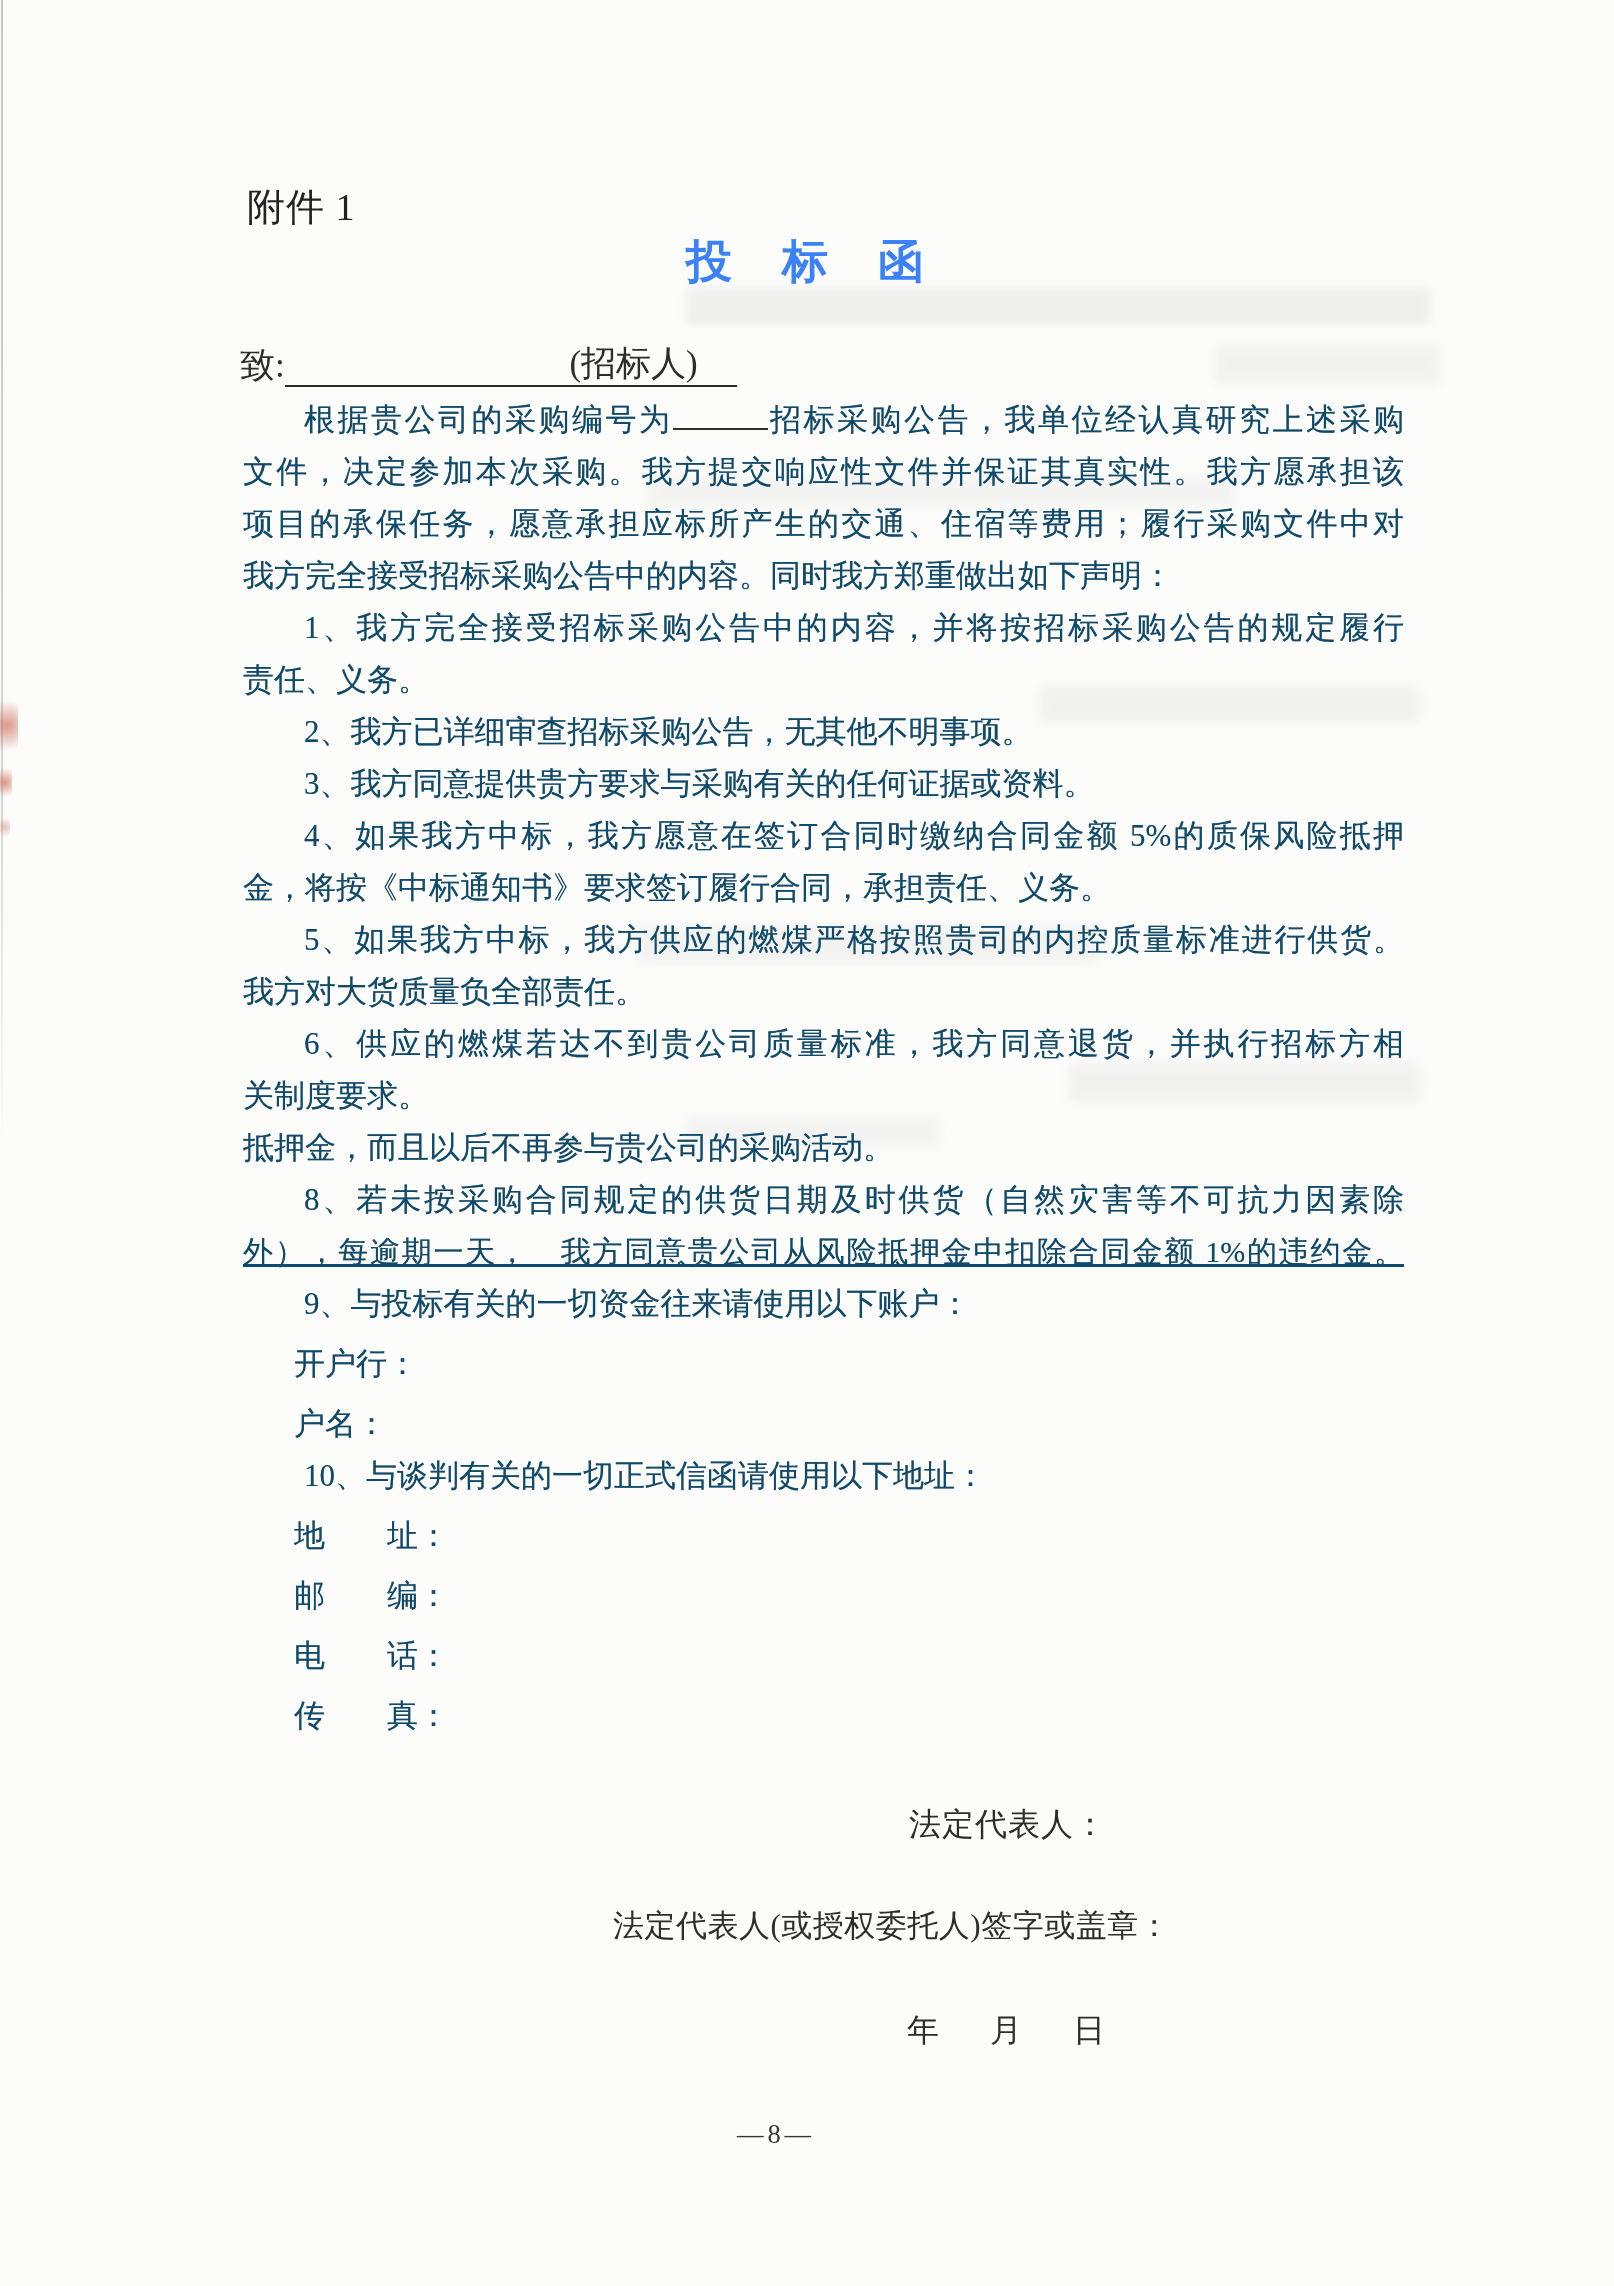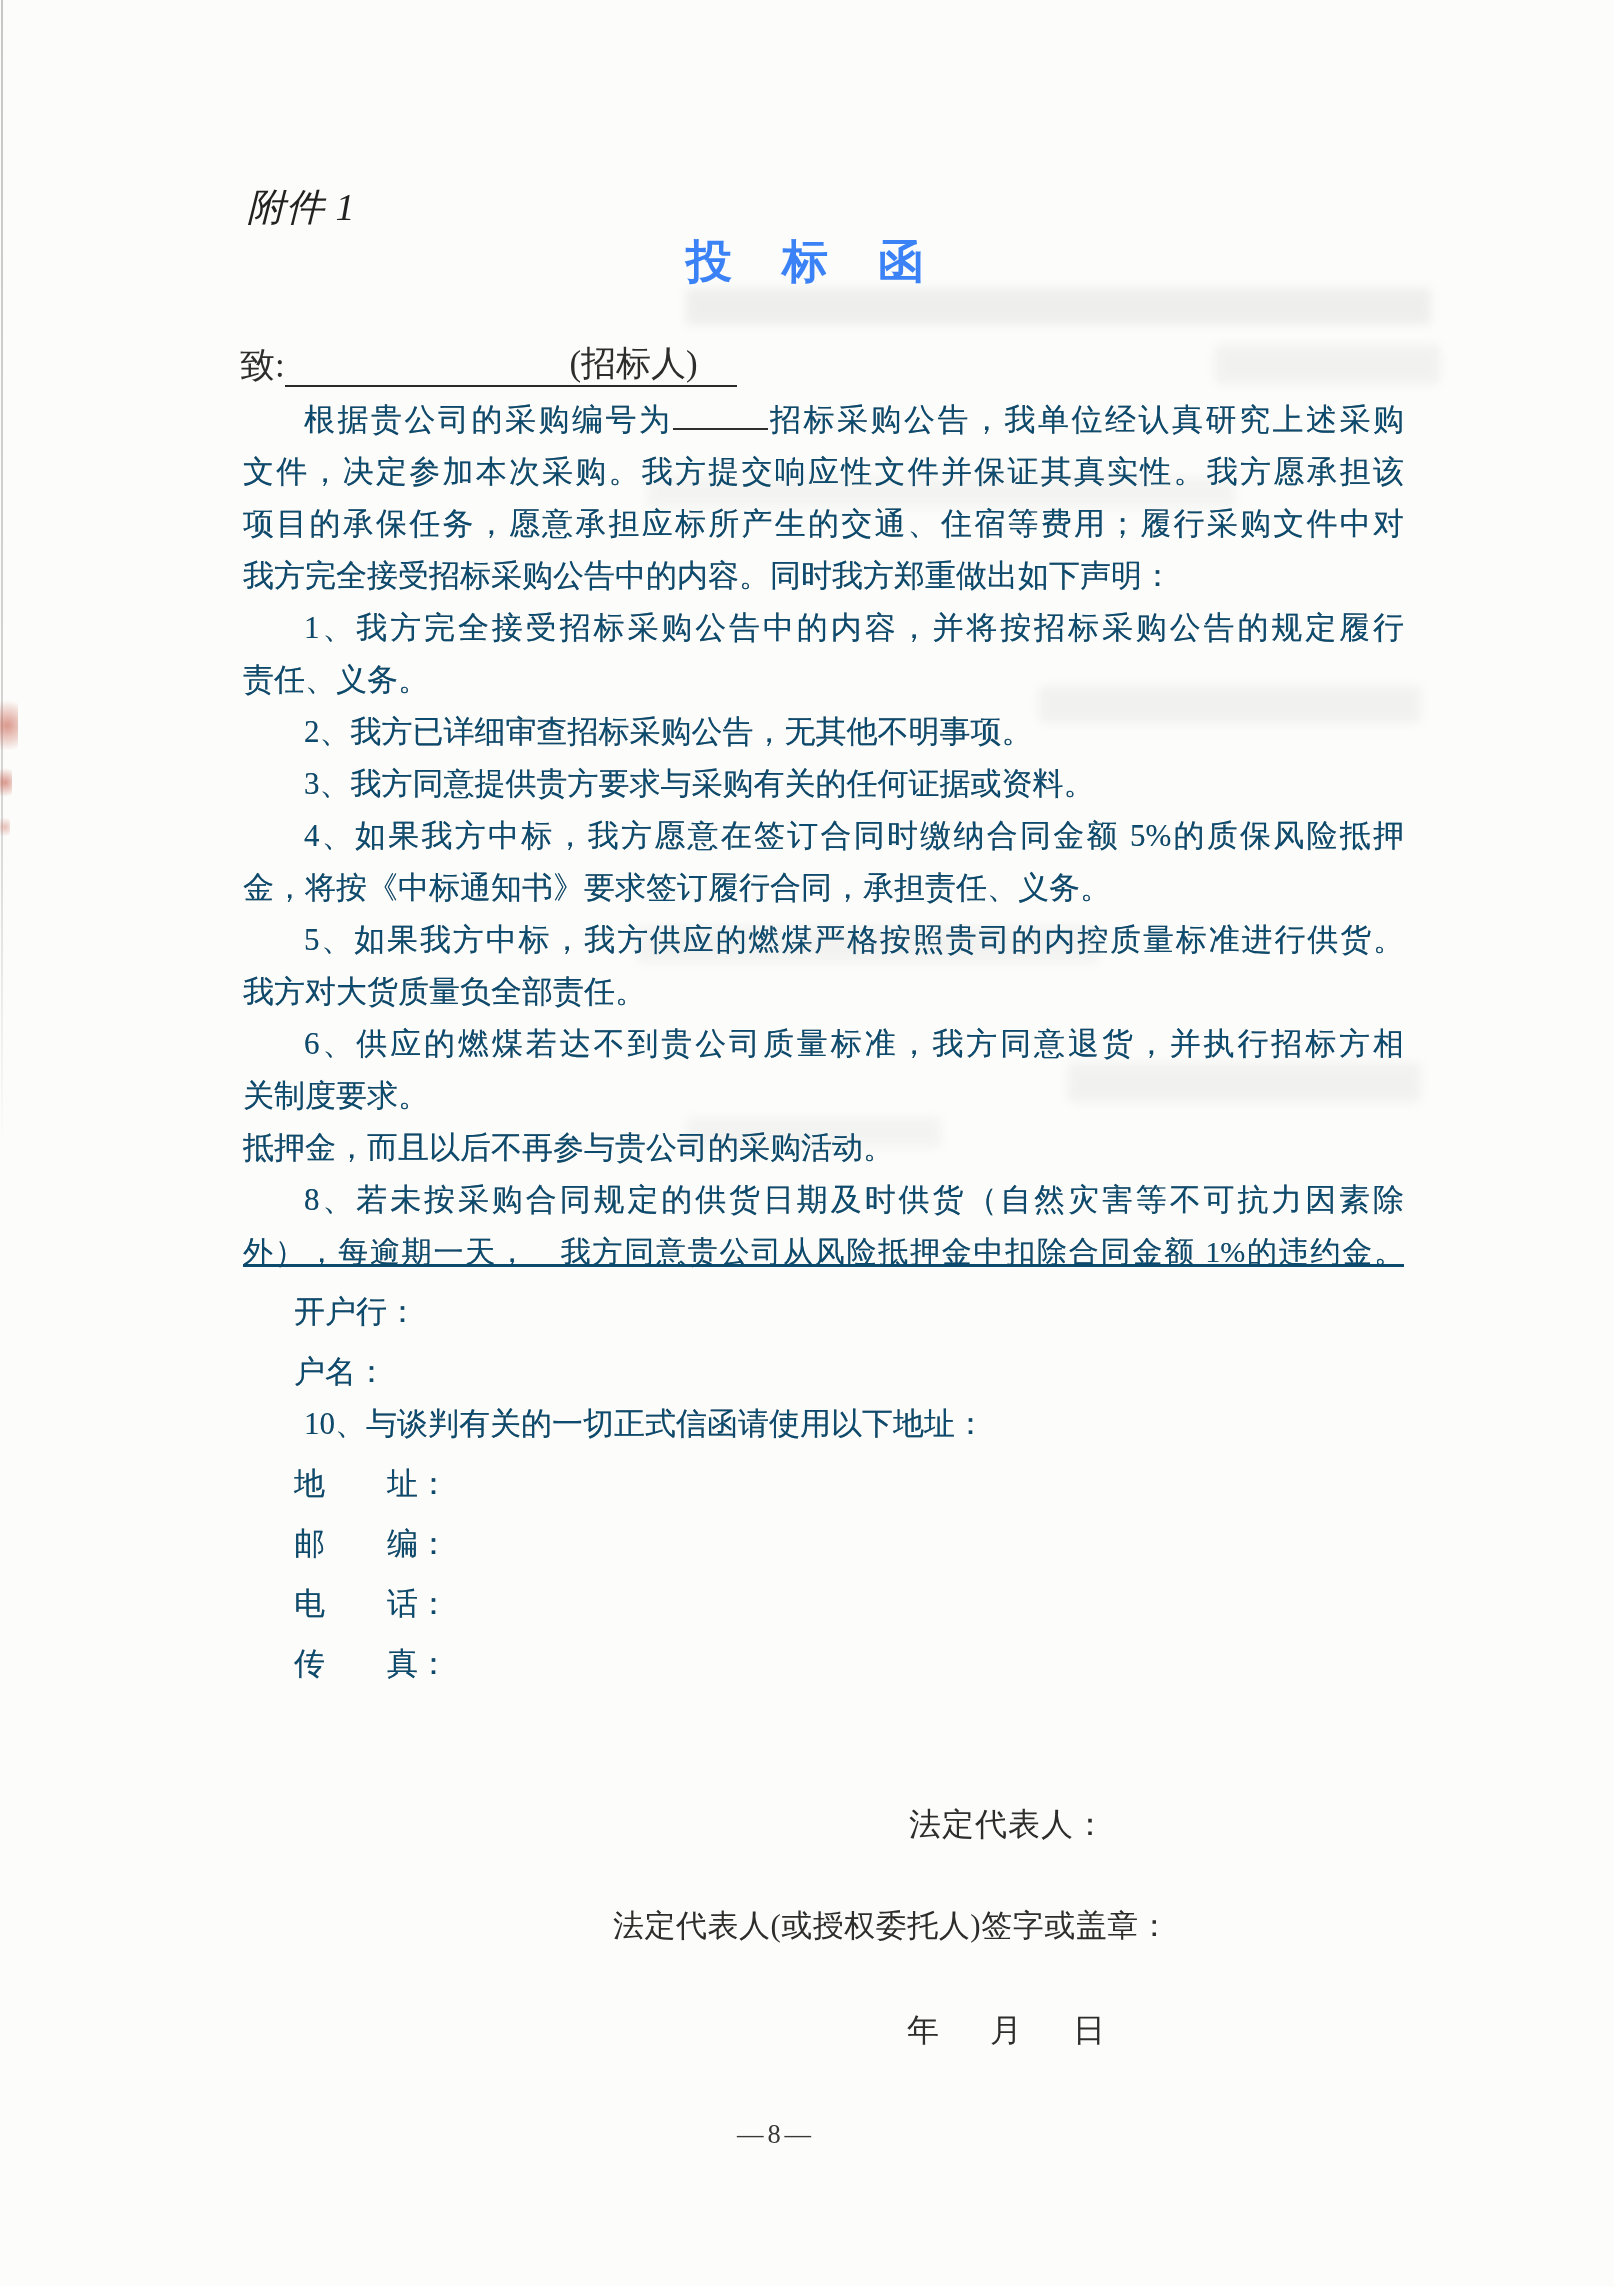--- a/index.html
+++ b/index.html
@@ -26,21 +26,21 @@
     filter:blur(4.9px);border-radius:3.9px;
   }
   .speck{
     position:absolute;
     background:radial-gradient(circle, rgba(192,72,52,.55), rgba(192,72,52,0) 70%);
     filter:blur(0.6px);
   }
   
   .attachment{
     position:absolute;left:247px;top:182px;
-    font-size:38px;letter-spacing:1px;color:#222;font-style:italic;
+    font-size:38px;letter-spacing:1px;color:#222;
   }
   .doc-title{
     position:absolute;left:686px;top:231px;
     font-size:46px;font-weight:700;letter-spacing:2px;color:#3b82f6;
   }
   .salutation{
     position:absolute;left:240px;top:342px;
     font-size:35px;display:flex;align-items:flex-end;
   }
   .salutation .prefix{line-height:43px;}
@@ -125,20 +125,21 @@
       <div class="line ind"><span>3、我方同意提供贵方要求与采购有关的任何证据或资料。</span></div>
       <div class="line ind jl"><span>4、如果我方中标，我方愿意在签订合同时缴纳合同金额 5%的质保风险抵押</span></div>
       <div class="line "><span>金，将按《中标通知书》要求签订履行合同，承担责任、义务。</span></div>
       <div class="line ind jl"><span>5、如果我方中标，我方供应的燃煤严格按照贵司的内控质量标准进行供货。</span></div>
       <div class="line "><span>我方对大货质量负全部责任。</span></div>
       <div class="line ind jl"><span>6、供应的燃煤若达不到贵公司质量标准，我方同意退货，并执行招标方相</span></div>
       <div class="line "><span>关制度要求。</span></div>
       <div class="line "><span>抵押金，而且以后不再参与贵公司的采购活动。</span></div>
       <div class="line ind jl"><span>8、若未按采购合同规定的供货日期及时供货（自然灾害等不可抗力因素除</span></div>
       <div class="line jl sm"><span>外），每逾期一天，　我方同意贵公司从风险抵押金中扣除合同金额 1%的违约金。</span></div>
+      <div class="line ind"><span>9、与投标有关的一切资金往来请使用以下账户：</span></div>
       <div class="line ind-sm"><span>开户行：</span></div>
       <div class="line ind-sm"><span>户名：</span></div>
       <div class="line ind"><span>10、与谈判有关的一切正式信函请使用以下地址：</span></div>
       <div class="line ind-sm"><span>地　　址：</span></div>
       <div class="line ind-sm"><span>邮　　编：</span></div>
       <div class="line ind-sm"><span>电　　话：</span></div>
       <div class="line ind-sm"><span>传　　真：</span></div>
     </div>
 
   <div class="seal-label">法定代表人：</div>

